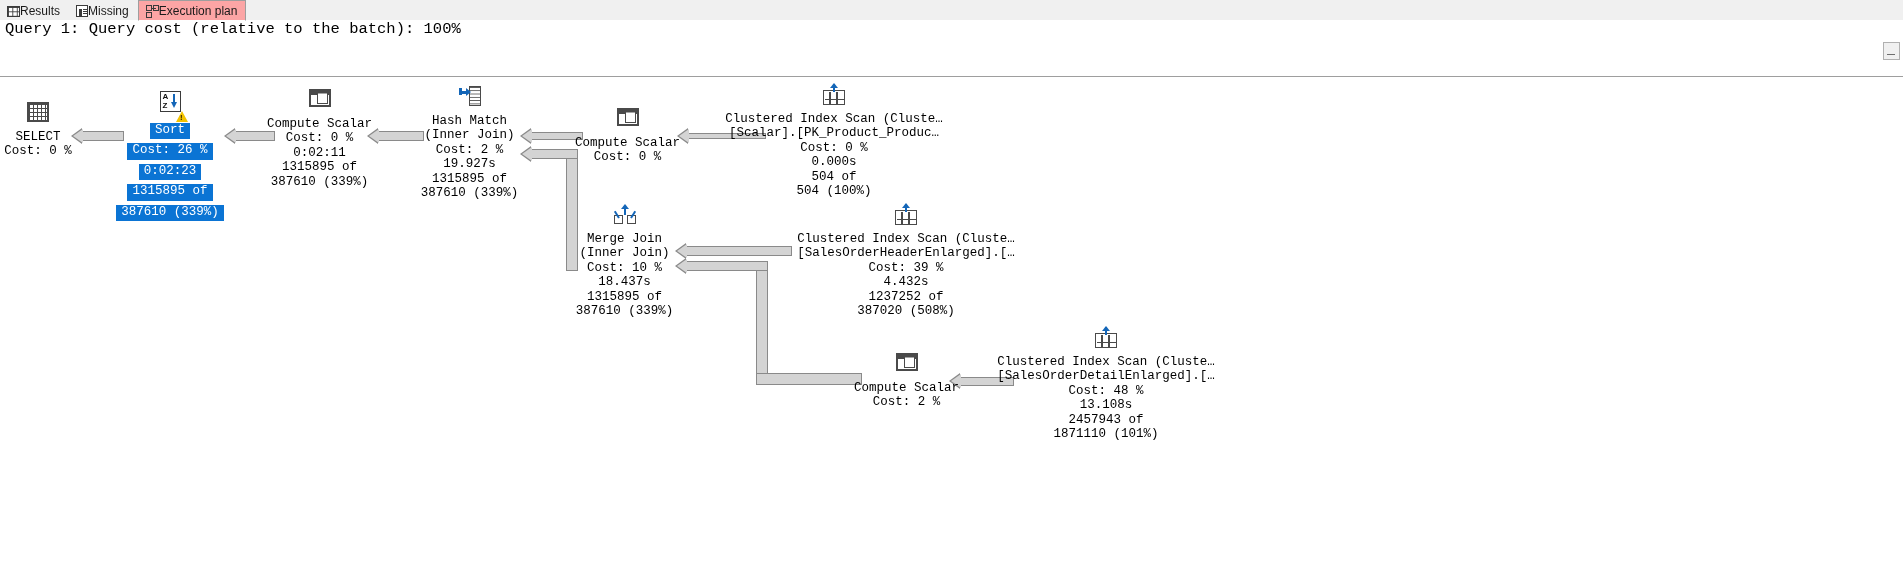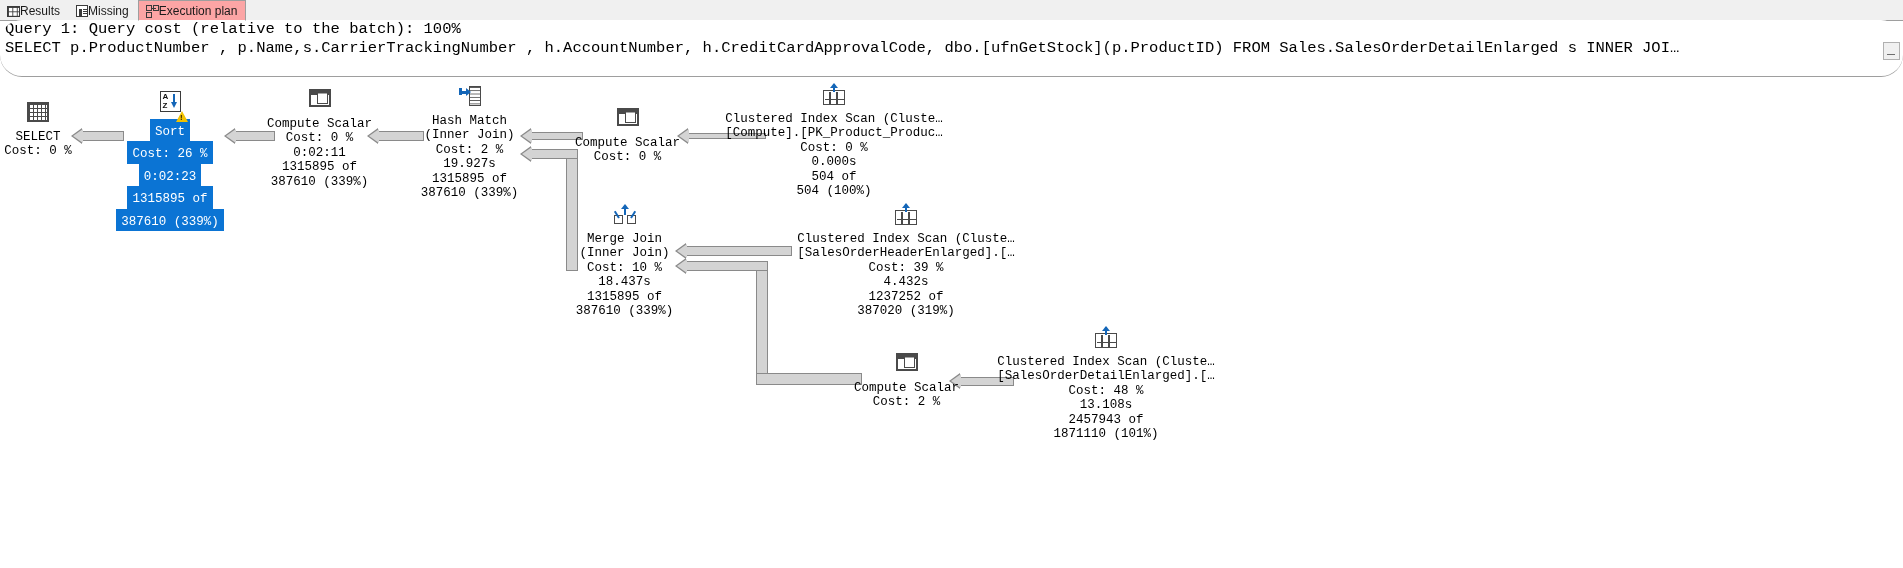--- a/index.html
+++ b/index.html
@@ -66,21 +66,20 @@
   .ic-plan b  { position:absolute; left:6px; top:4px; width:5px; height:1px; background:#3a3a3a; display:block;}
 
   
   #querypane {
     position: absolute;
     left: 0; top: 20px;
     width: 1903px; height: 56px;
     background: #ffffff;
     border-bottom: 1px solid #9e9e9e;
     overflow: hidden;
-    border-radius: 22px;
   }
   .qline {
     font-family: "Liberation Mono", monospace;
     font-size: 15.5px;
     line-height: 19px;
     white-space: pre;
     padding-left: 5px;
     color: #000000;
     letter-spacing: 0px;
   }
@@ -111,21 +110,21 @@
     font-family: "Liberation Mono", monospace;
     font-size: 12.5px;
     line-height: 14.4px;
     color: #000000;
     white-space: pre;
   }
   .node.selected .label {
     background: #0b74d4;
     color: #ffffff;
     display: inline-block;
-    padding: 6px 5px 2px 5px;
+    padding: 0 5px 2px 5px;
   }
   .nodeicon {
     width: 26px; height: 26px;
     margin: 0 auto 2px auto;
     position: relative;
   }
 
   
   .ico-select {
     width: 22px; height: 20px;
@@ -267,21 +266,20 @@
     <span class="tabicon ic-plan">
         <i></i>
         <b></b>
       </span>
     <span>Execution plan</span>
   </div>
 </div>
 
 <div id="querypane">
   <div class="qline">Query 1: Query cost (relative to the batch): 100%</div>
-  <div class="qline">SELECT p.ProductNumber , p.Name,s.CarrierTrackingNumber , h.AccountNumber, h.CreditCardApprovalCode, dbo.[ufnGetStock](p.ProductID) FROM Sales.SalesOrderDetailEnlarged s INNER JOI…</div>
   <div id="qscroll"></div>
 </div>
 
 <div id="plan">
 
   <div class="conn" style="left:72px; top:51px; width:52px; height:16px;">
     <div class="bar" style="left:10px; top:3px; width:42px; height:10px;"></div>
     <div class="headline" style="left:-1px; top:0px;"></div>
     <div class="head" style="left:1px; top:1px;"></div>
   </div>
@@ -402,21 +400,21 @@
       <div class="ico-cis">
         <div class="base"></div>
           <div class="c1"></div>
           <div class="c2"></div>
           <div class="r1"></div>
         <div class="ar"></div>
           <div class="tip"></div>
       </div>
     </div>
     <div class="label">Clustered Index Scan (Cluste…</div>
-    <div class="label">[Compute].[PK_Product_Produc…</div>
+    <div class="label">[Scalar].[PK_Product_Produc…</div>
     <div class="label">Cost: 0 %</div>
     <div class="label">0.000s</div>
     <div class="label">504 of</div>
     <div class="label">504 (100%)</div>
   </div>
 
   <div class="node" style="left:563px; top:124px; width:123px;">
     <div class="nodeicon">
       <div class="ico-merge">
         <div class="bx1"></div>
@@ -444,21 +442,21 @@
           <div class="r1"></div>
         <div class="ar"></div>
           <div class="tip"></div>
       </div>
     </div>
     <div class="label">Clustered Index Scan (Cluste…</div>
     <div class="label">[SalesOrderHeaderEnlarged].[…</div>
     <div class="label">Cost: 39 %</div>
     <div class="label">4.432s</div>
     <div class="label">1237252 of</div>
-    <div class="label">387020 (319%)</div>
+    <div class="label">387020 (508%)</div>
   </div>
 
   <div class="node" style="left:844px; top:272px; width:125px;">
     <div class="nodeicon">
         <div class="ico-compute"></div>
       </div>
     <div class="label">Compute Scalar</div>
     <div class="label">Cost: 2 %</div>
   </div>
 

